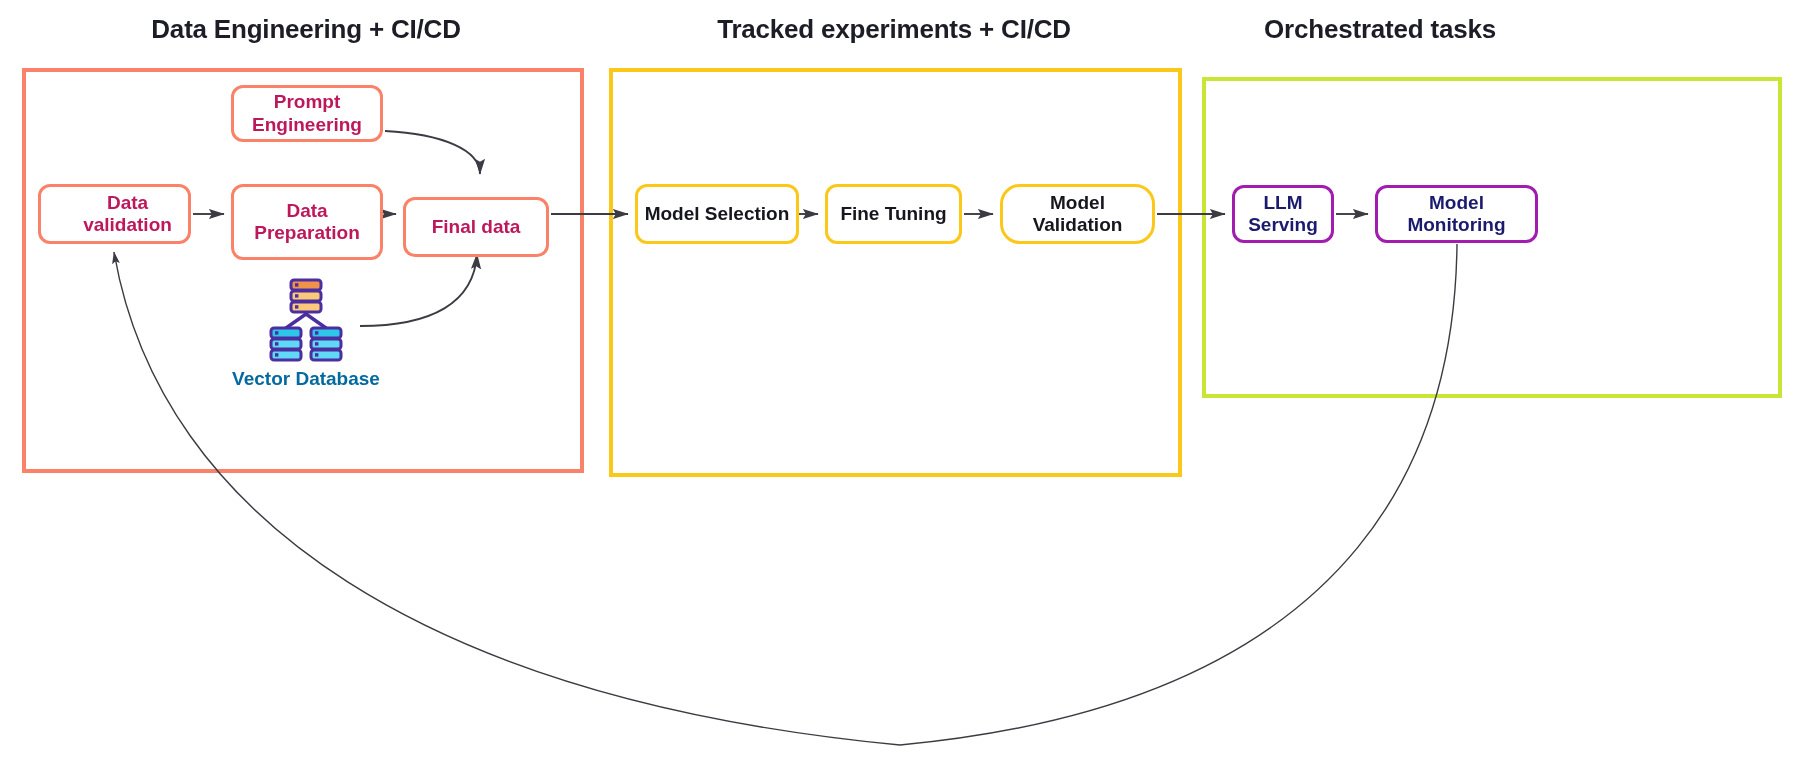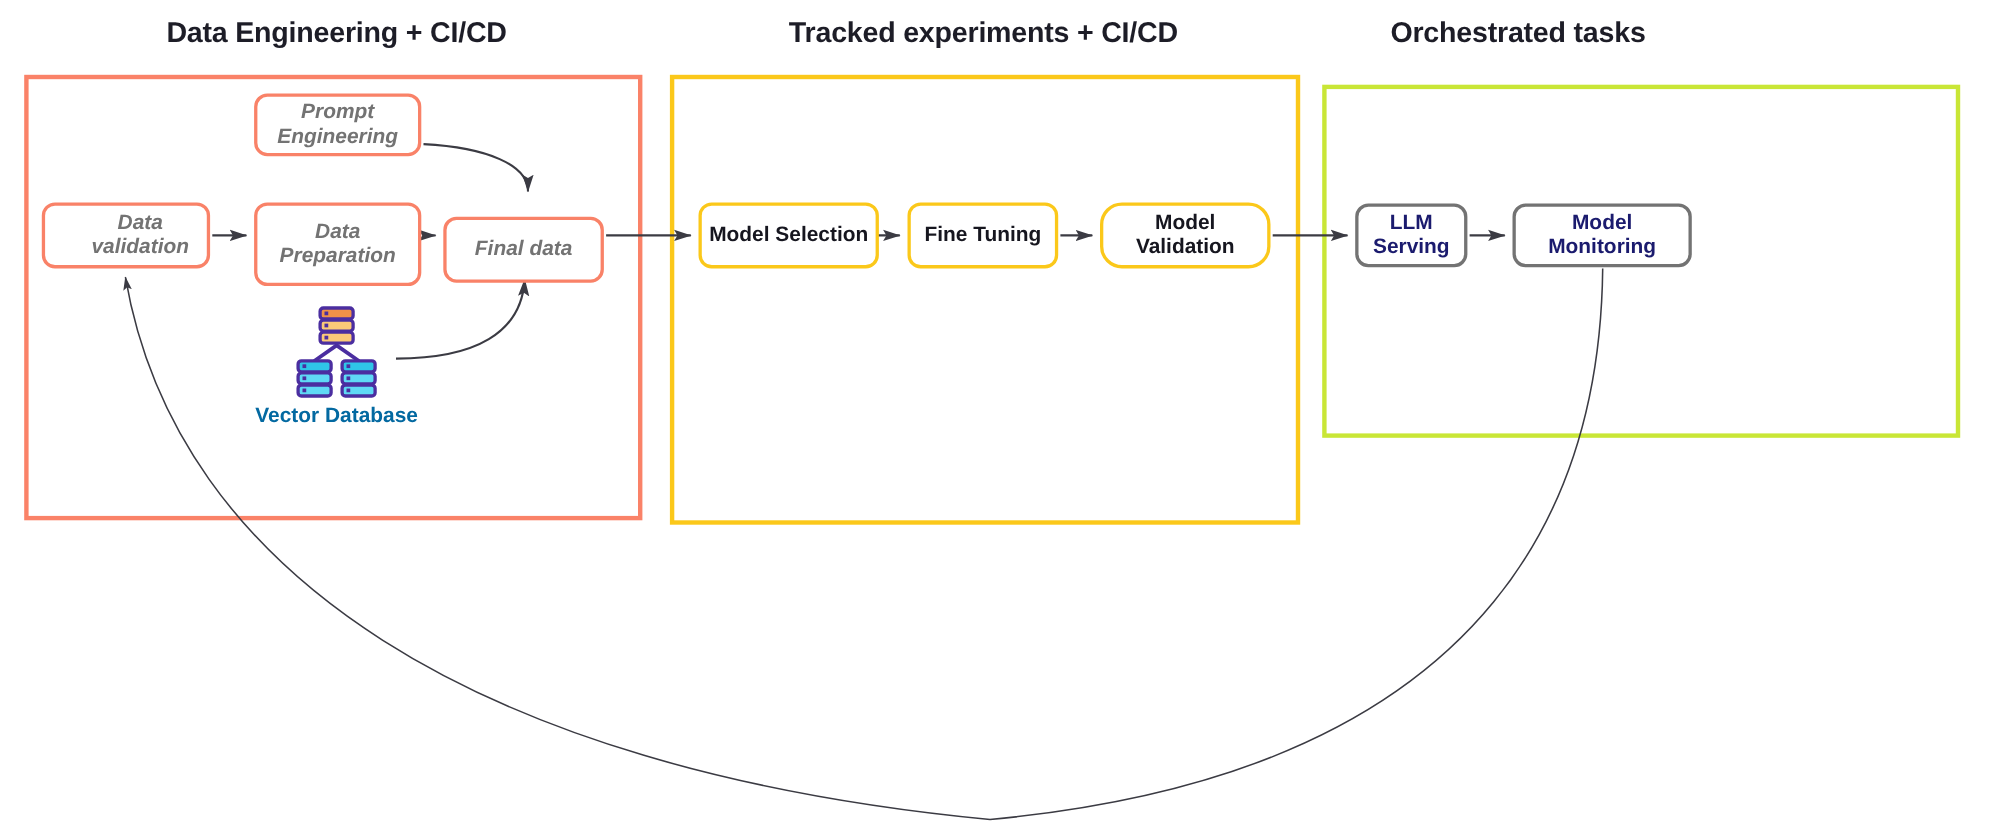--- a/index.html
+++ b/index.html
@@ -54,29 +54,28 @@
     border-radius: 12px;
     background: #ffffff;
     font-size: 19px;
     font-weight: bold;
     line-height: 1.18;
     padding: 4px 6px;
     white-space: pre-line;
   }
   .n-red {
     border: 3px solid #f98268;
-    color: #737373;
-    font-style: italic;
+    color: #be185d;
   }
   .n-yellow {
     border: 3px solid #fbc81a;
     color: #16161f;
   }
   .n-green {
-    border: 3px solid #737373;
+    border: 3px solid #a21caf;
     color: #1b1b6e;
   }
 
   
   #edges {
     position: absolute;
     left: 0;
     top: 0;
     width: 1812px;
     height: 761px;

